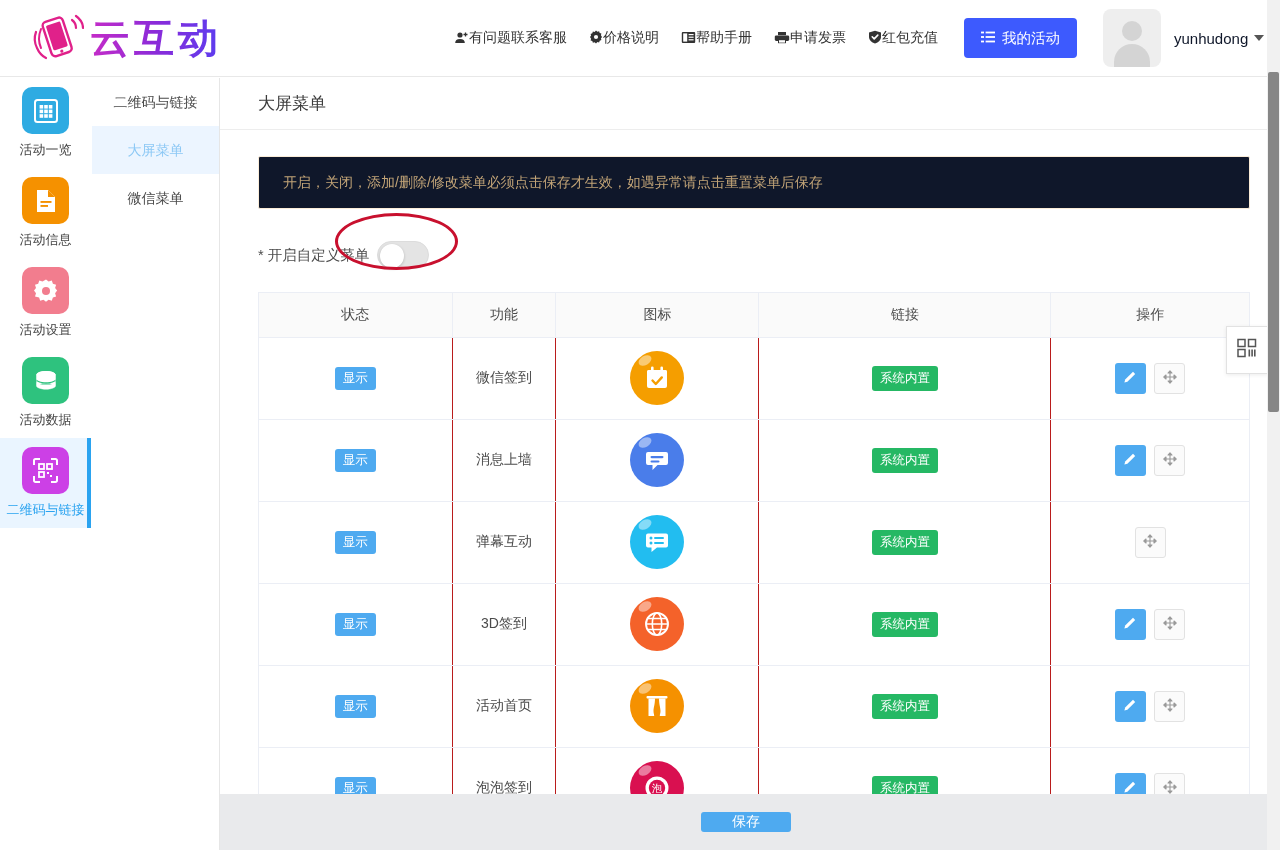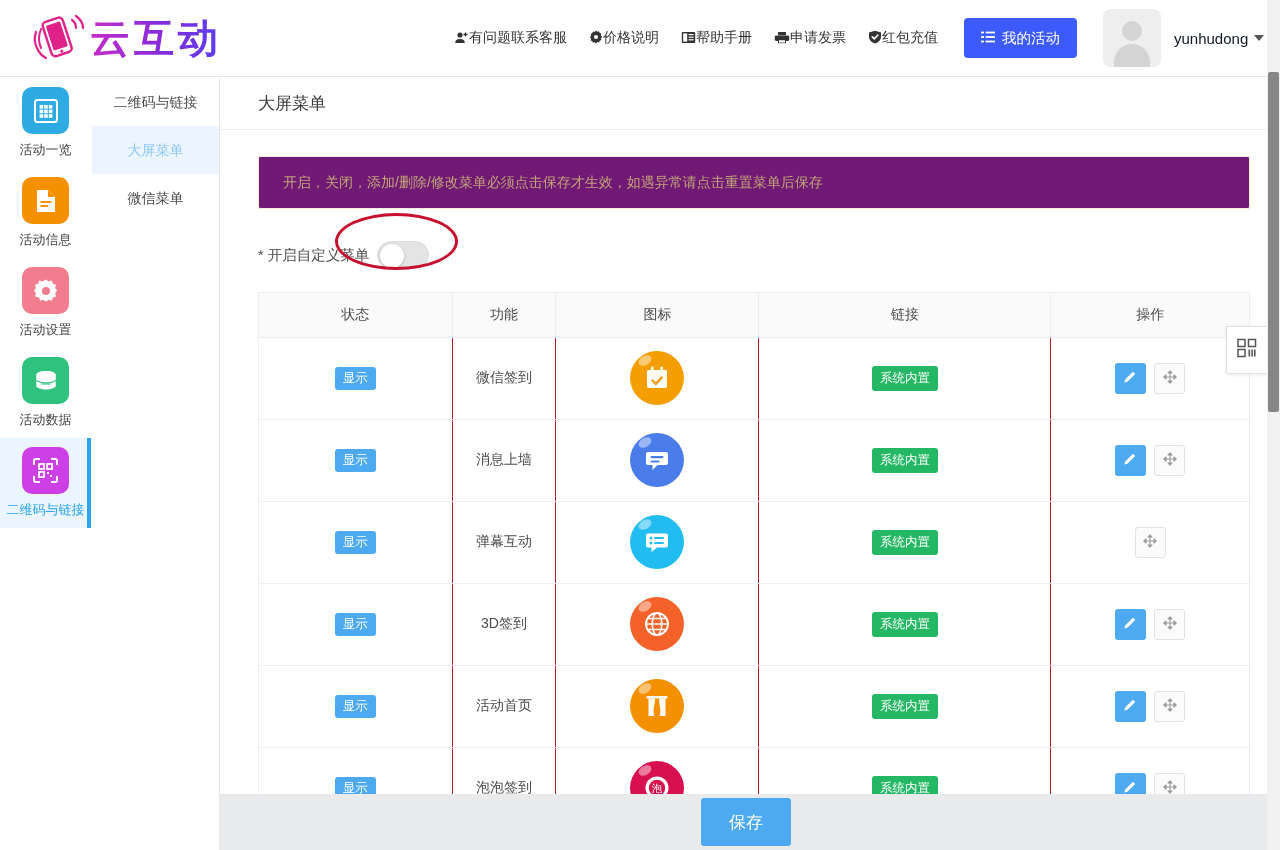--- a/index.html
+++ b/index.html
@@ -87,21 +87,21 @@
   }
   #card {
     position: absolute; left: 0; top: 0; width: 1052px; height: 716px;
     background: #ffffff;
   }
   #card-title {
     height: 52px; line-height: 52px; padding-left: 38px;
     font-size: 17px; color: #3c3c3c; border-bottom: 1px solid #ededed;
   }
   #alert {
-    margin: 26px 22px 0 38px; background: #701a75; border: 1px solid #faecd8;
+    margin: 26px 22px 0 38px; background: #0f172a; border: 1px solid #faecd8;
     height: 53px; display:flex; align-items:center; padding-left: 24px;
     font-size: 14px; color: #c2a477; border-radius: 2px;
   }
   #toggle-row {
     margin-top: 23px; padding-left: 38px; height: 46px; display: flex; align-items: center; position: relative;
   }
   #toggle-label { font-size: 14.5px; color: #4c4c4c; }
   .switch {
     margin-left: 8px; width: 52px; height: 28px; border-radius: 14px;
     background: #e4e4e4; border: 1px solid #dcdcdc; position: relative; cursor: pointer;
@@ -153,22 +153,22 @@
     width: 31px; height: 31px; background: #fbfbfb; border: 1px solid #e2e2e2; border-radius: 3px;
     display: inline-flex; align-items: center; justify-content: center; cursor: move; color:#9a9a9a;
   }
 
   
   #savebar {
     position: absolute; left: 220px; top: 794px; width: 1052px; height: 56px;
     background: #e9eaec; display: flex; align-items: center; justify-content: center;
   }
   #save-btn {
-    background: #4eaaf0; color: #fff; border: none; width: 90px; height: 48px;
-    border-radius: 3px; font-size: 17px; cursor: pointer;
+    background: #4eaaf0; color: #fff; border: none; width: 90px; height: 20px;
+    border-radius: 3px; font-size: 14px; cursor: pointer;
     font-family: "Liberation Sans", sans-serif;
   }
 
   
   #float-qr {
     position: absolute; left: 1226px; top: 326px; width: 42px; height: 48px;
     background: #ffffff; border: 1px solid #e2e2e2; box-shadow: 0 1px 4px rgba(0,0,0,.08);
     display: flex; align-items: center; justify-content: center; cursor: pointer; z-index: 40;
   }
 

